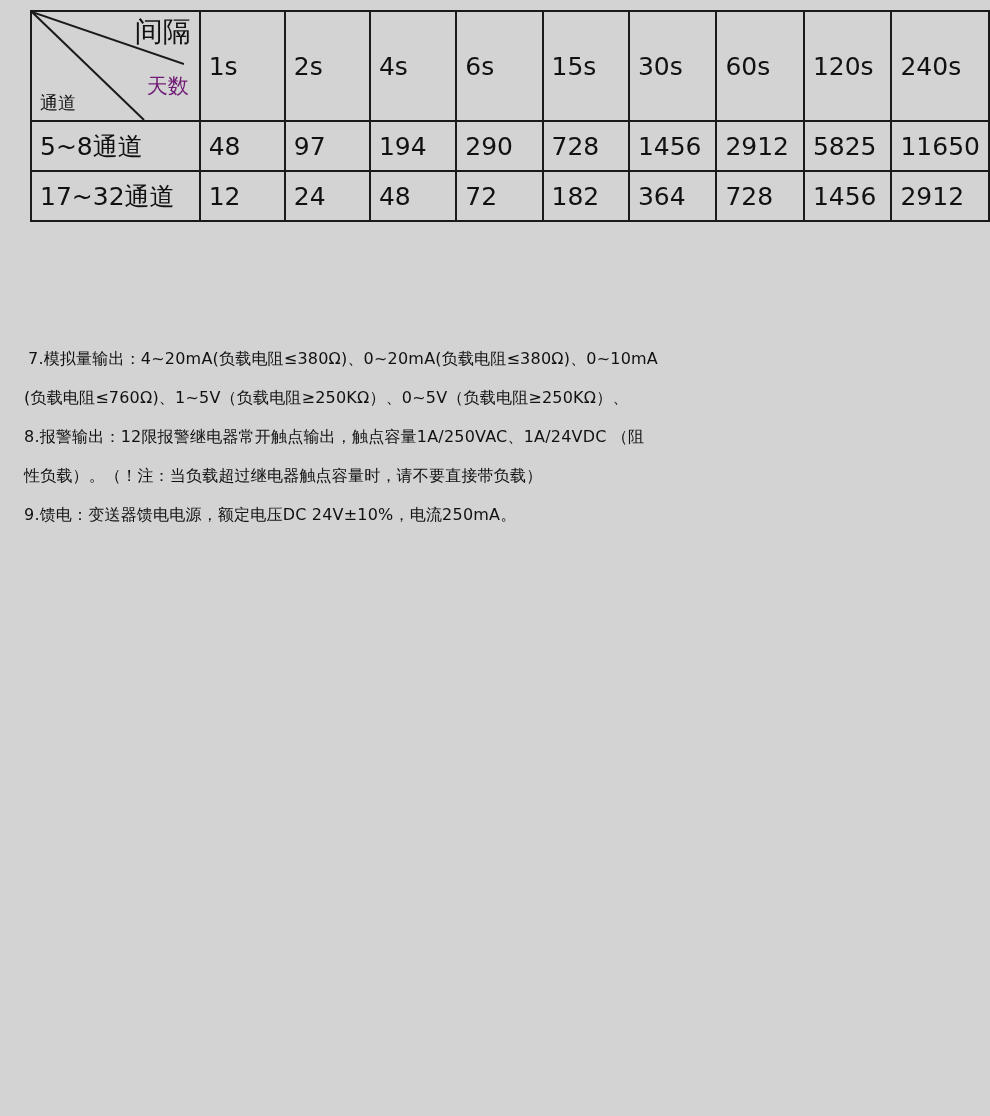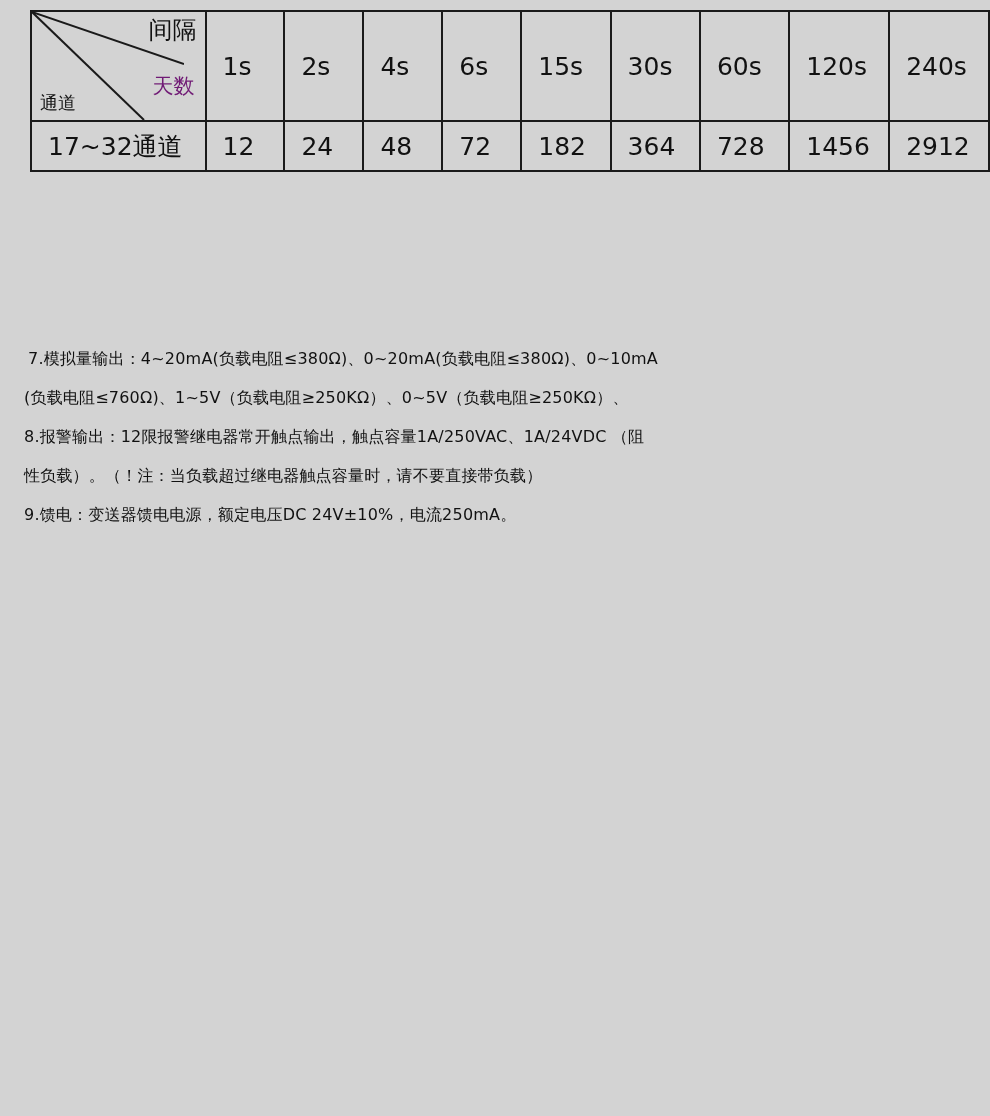--- a/index.html
+++ b/index.html
@@ -39,21 +39,21 @@
     border-collapse: collapse;
     table-layout: fixed;
     background: #d3d3d3;
   }
   table.spec-table td,
   table.spec-table th {
     border: 2px solid #1a1a1a;
     font-size: 25px;
     font-weight: normal;
     color: #111;
-    padding: 0 16px;
+    padding: 0 8px;
     height: 48px;
     text-align: left;
     vertical-align: middle;
     background: #d3d3d3;
     white-space: nowrap;
   }
   table.spec-table tr.head-row td,
   table.spec-table tr.head-row th {
     height: 108px;
   }
@@ -65,21 +65,21 @@
   }
   .corner-cell svg {
     position: absolute;
     left: 0;
     top: 0;
   }
   .corner-label-top {
     position: absolute;
     right: 8px;
     top: 6px;
-    font-size: 24px;
+    font-size: 28px;
     line-height: 1;
     color: #111;
   }
   .corner-label-mid {
     position: absolute;
     right: 10px;
     top: 44px;
     font-size: 21px;
     line-height: 1;
     color: #701a75;
@@ -151,20 +151,32 @@
           <td class="col-interval">4s</td>
           <td class="col-interval">6s</td>
           <td class="col-interval">15s</td>
           <td class="col-interval">30s</td>
           <td class="col-interval">60s</td>
           <td class="col-interval">120s</td>
           <td class="col-interval">240s</td>
         </tr>
 
 
+        <tr>
+          <td class="col-ch">5~8通道</td>
+          <td>48</td>
+          <td>97</td>
+          <td>194</td>
+          <td>290</td>
+          <td>728</td>
+          <td>1456</td>
+          <td>2912</td>
+          <td>5825</td>
+          <td>11650</td>
+        </tr>
 
 
         <tr>
           <td class="col-ch">17~32通道</td>
           <td>12</td>
           <td>24</td>
           <td>48</td>
           <td>72</td>
           <td>182</td>
           <td>364</td>

